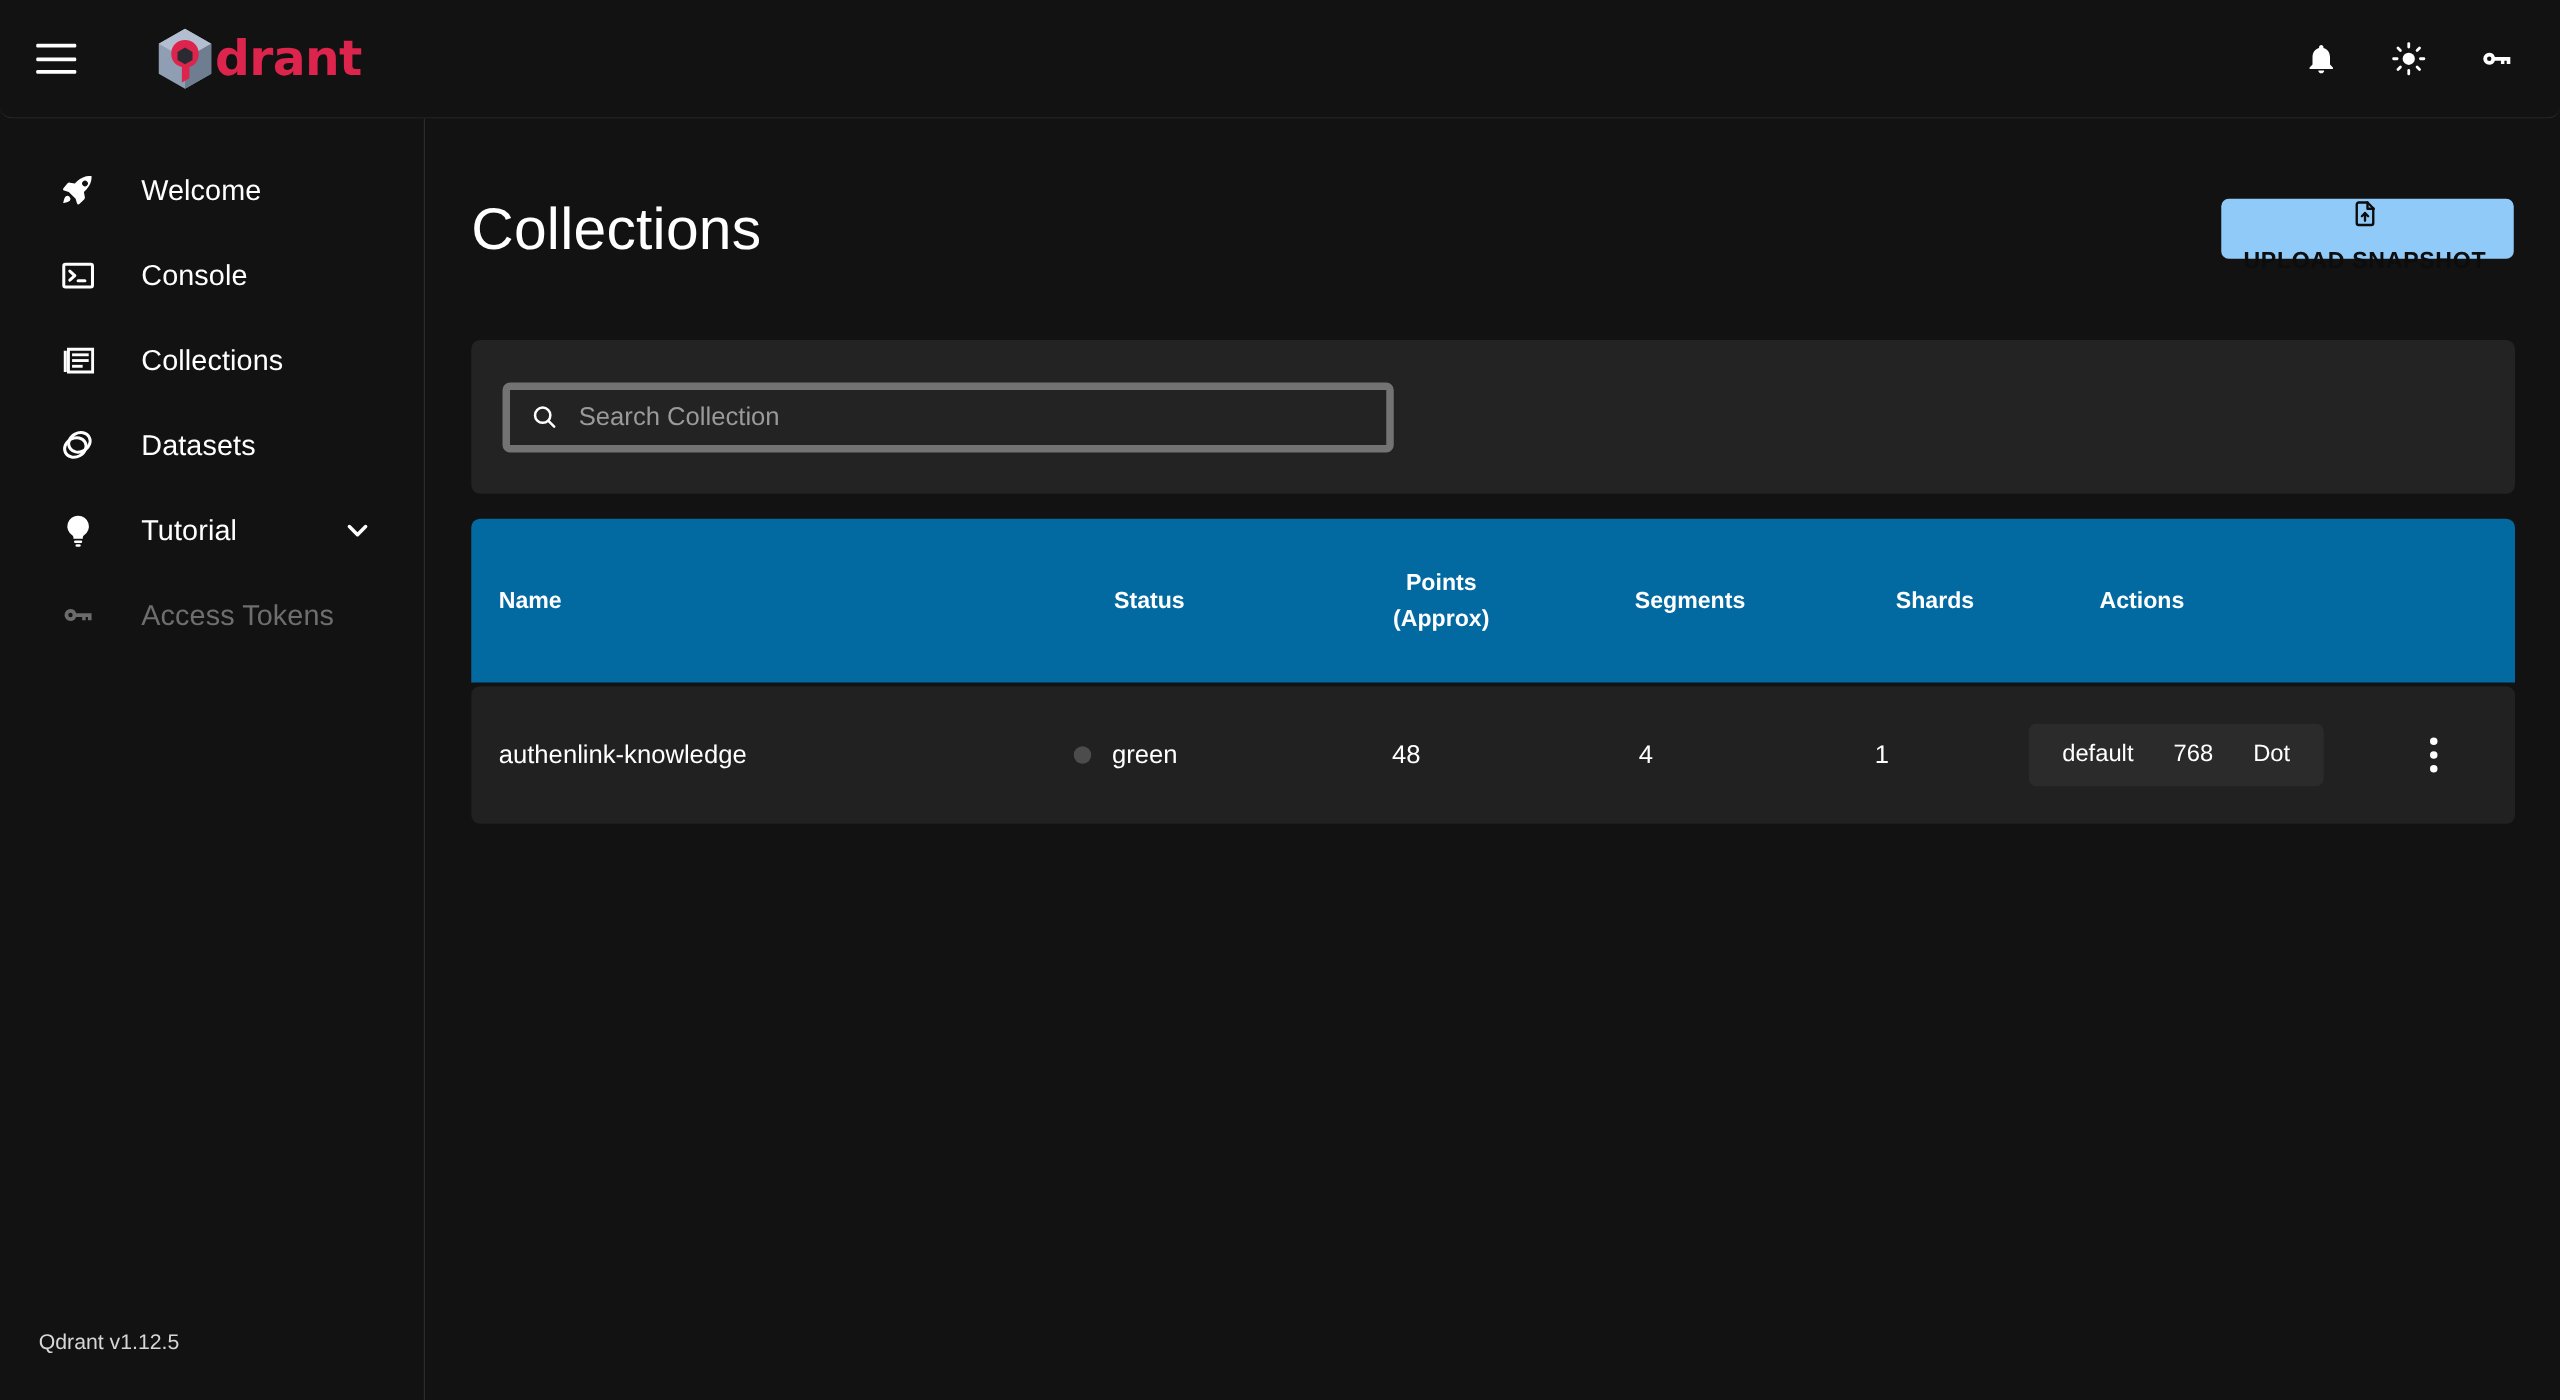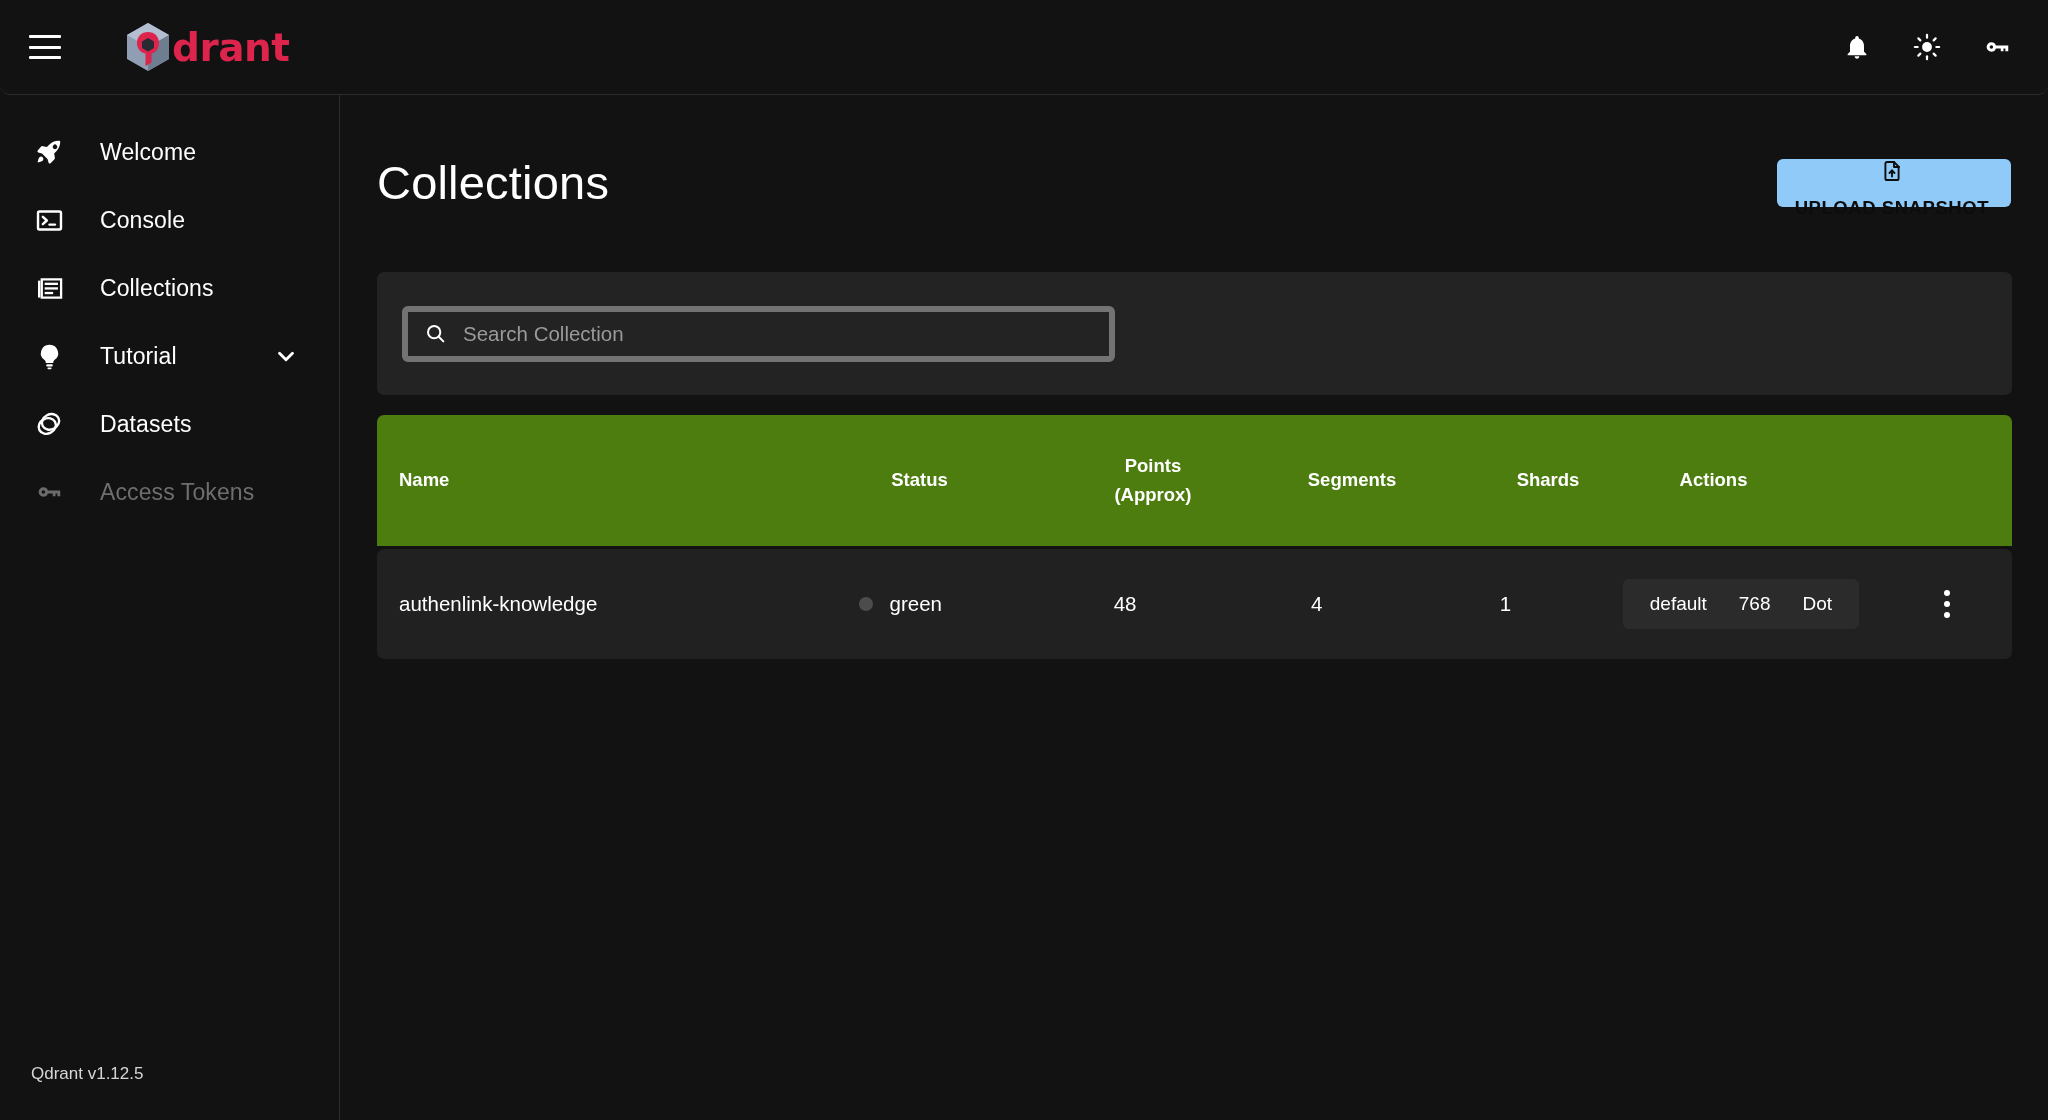--- a/index.html
+++ b/index.html
@@ -75,21 +75,21 @@
   
   .sidebar {
     position: absolute;
     top: 95px; left: 0;
     width: 340px;
     height: 1025px;
     background: #121212;
     border-right: 1px solid #2b2b2b;
   }
 
-  .nav-list { padding-top: 23px; }
+  .nav-list { padding-top: 23px; padding-left: 13px; }
 
   .nav-item {
     height: 68px;
     display: flex;
     align-items: center;
     padding-left: 30px;
     cursor: pointer;
     position: relative;
   }
   .nav-item.disabled { cursor: default; }
@@ -196,21 +196,21 @@
     font-size: 20.5px;
     margin-left: 16px;
     font-family: "Liberation Sans", sans-serif;
   }
   .search-input::placeholder { color: #9a9a9a; opacity: 1; }
 
   
   .table-wrap { margin: 20px 36px 0 36px; }
 
   .table-head {
-    background: #4d7c0f;
+    background: #0369a1;
     border-radius: 7px 7px 0 0;
     height: 131px;
     display: flex;
     align-items: center;
   }
   .table-row {
     background: #212121;
     border-radius: 0 0 7px 7px;
     height: 110px;
     display: flex;
@@ -356,42 +356,42 @@
           <rect x="8" y="7.2" width="11" height="1.9"></rect>
           <rect x="8" y="11" width="11" height="1.9"></rect>
           <rect x="8" y="14.8" width="7" height="1.9"></rect>
         </svg>
       </span>
       <span class="nav-label">Collections</span>
     </div>
 
     <div class="nav-item">
       <span class="nav-icon">
+        <svg width="30" height="30" viewBox="0 0 24 24" fill="none" stroke="currentColor" stroke-width="1.9">
+          <ellipse cx="13.2" cy="10.3" rx="7.1" ry="6" transform="rotate(-28 13.2 10.3)"></ellipse>
+          <ellipse cx="10.6" cy="13.6" rx="7.1" ry="6" transform="rotate(-28 10.6 13.6)"></ellipse>
+        </svg>
+      </span>
+      <span class="nav-label">Datasets</span>
+    </div>
+
+    <div class="nav-item">
+      <span class="nav-icon">
         <svg width="29" height="29" viewBox="0 0 24 24" fill="currentColor">
           <path d="M12 2.2A7 7 0 0 0 8.1 15.1c.5.4.8 1 .8 1.6v.6h6.2v-.6c0-.6.3-1.2.8-1.6A7 7 0 0 0 12 2.2z"></path>
           <rect x="9.3" y="18.5" width="5.4" height="1.7" rx="0.8"></rect>
           <rect x="10.3" y="21" width="3.4" height="1.6" rx="0.8"></rect>
         </svg>
       </span>
       <span class="nav-label">Tutorial</span>
       <span class="nav-chevron">
         <svg width="26" height="26" viewBox="0 0 24 24" fill="none" stroke="currentColor" stroke-width="2.6" stroke-linecap="round" stroke-linejoin="round">
           <polyline points="6,9.5 12,15.5 18,9.5"></polyline>
         </svg>
       </span>
-    </div>
-
-    <div class="nav-item">
-      <span class="nav-icon">
-        <svg width="30" height="30" viewBox="0 0 24 24" fill="none" stroke="currentColor" stroke-width="1.9">
-          <ellipse cx="13.2" cy="10.3" rx="7.1" ry="6" transform="rotate(-28 13.2 10.3)"></ellipse>
-          <ellipse cx="10.6" cy="13.6" rx="7.1" ry="6" transform="rotate(-28 10.6 13.6)"></ellipse>
-        </svg>
-      </span>
-      <span class="nav-label">Datasets</span>
     </div>
 
     <div class="nav-item disabled">
       <span class="nav-icon">
         <svg width="30" height="30" viewBox="0 0 24 24" fill="currentColor">
           <path d="M7.5 8.2a3.8 3.8 0 1 0 0 7.6 3.8 3.8 0 0 0 3.62-2.6H15v2.1h2.2v-2.1h1.5v2.1H21V10.8h-9.88A3.81 3.81 0 0 0 7.5 8.2zm0 2.4a1.4 1.4 0 1 1 0 2.8 1.4 1.4 0 0 1 0-2.8z"></path>
         </svg>
       </span>
       <span class="nav-label">Access Tokens</span>
     </div>

